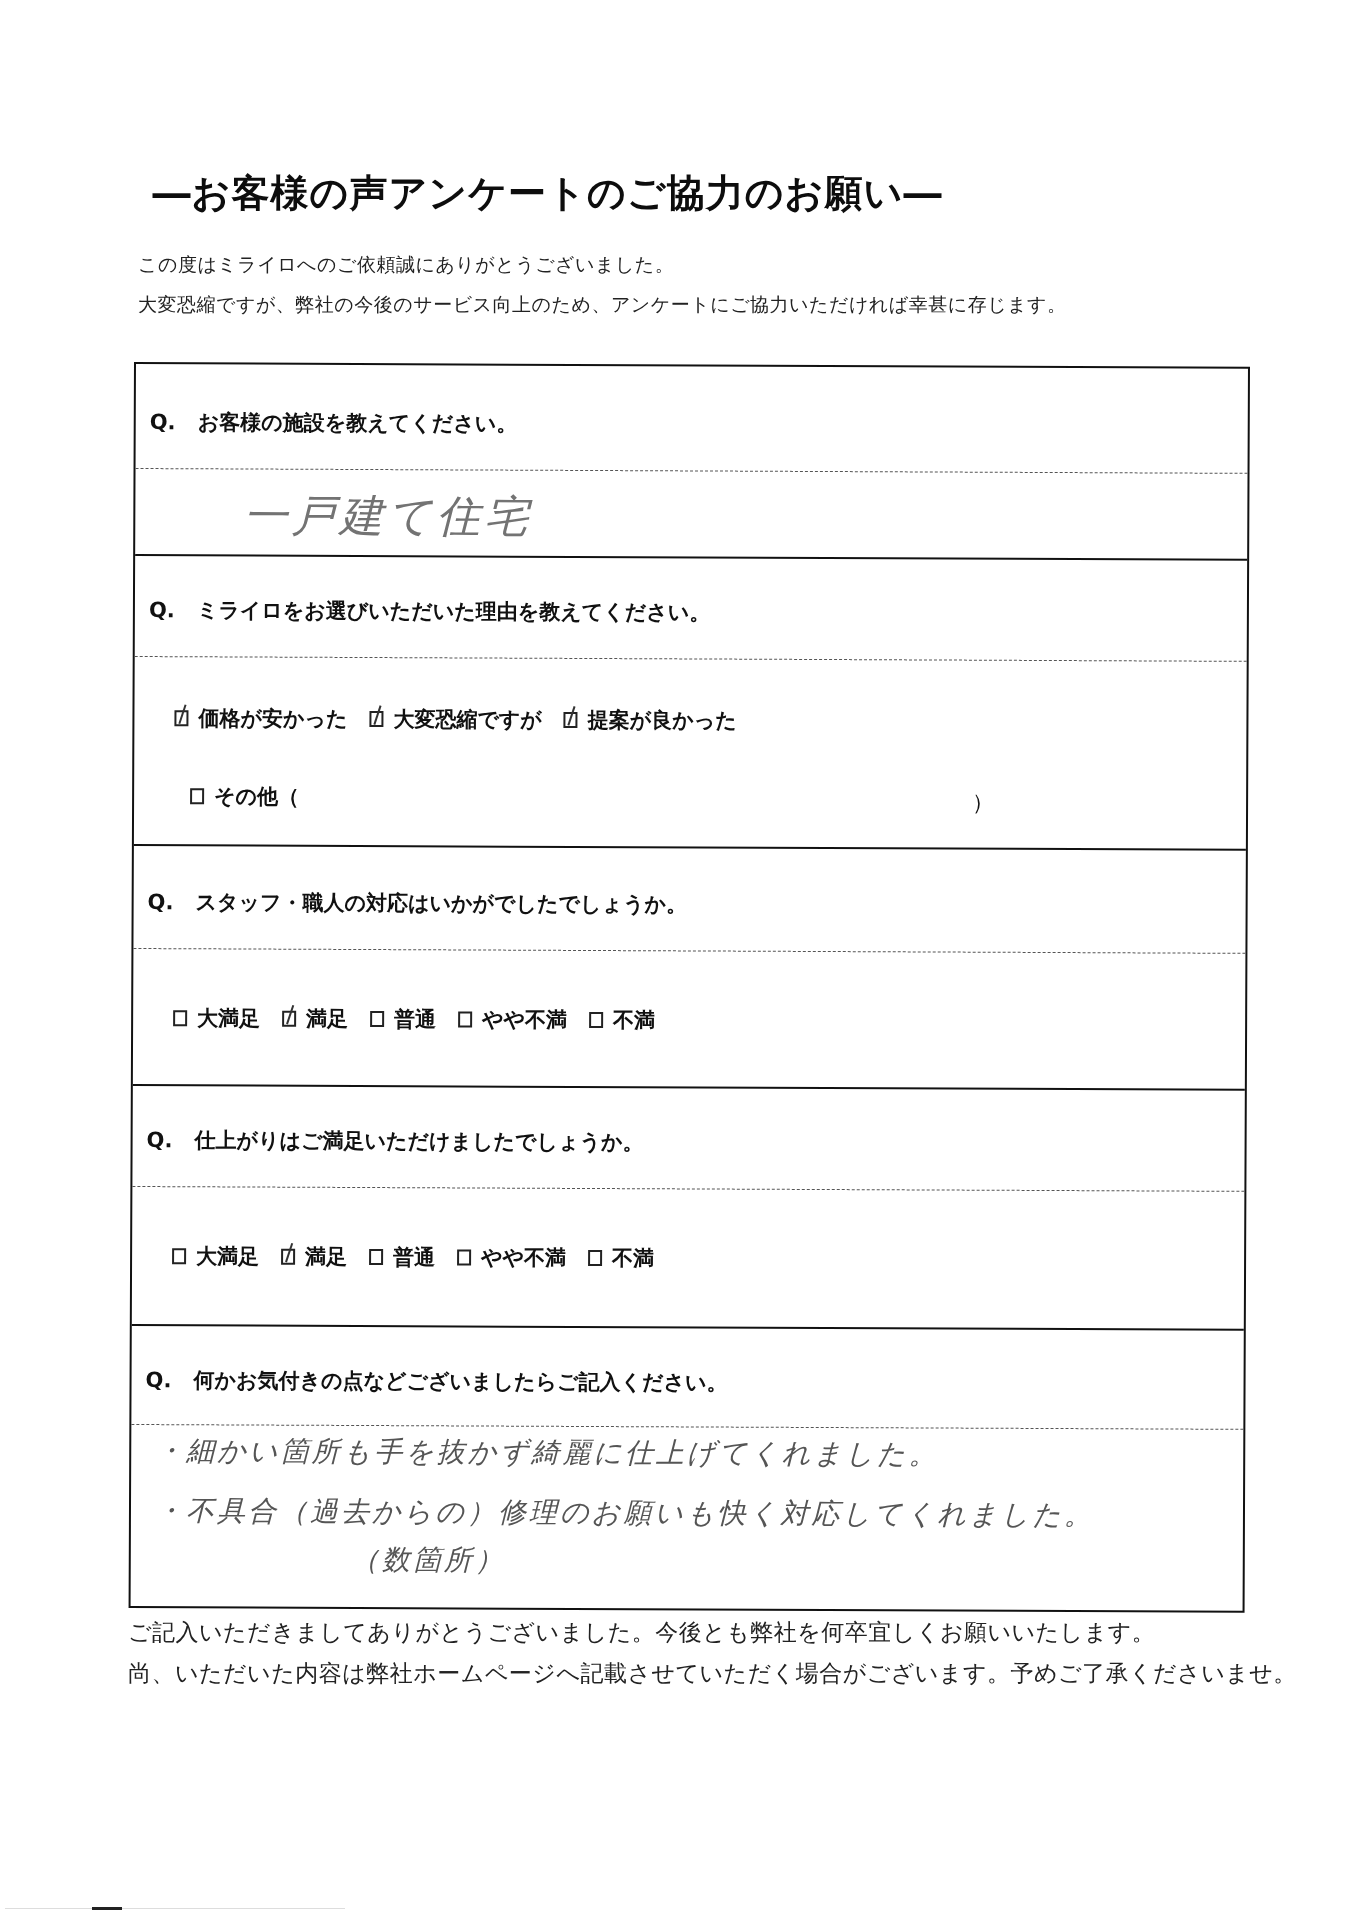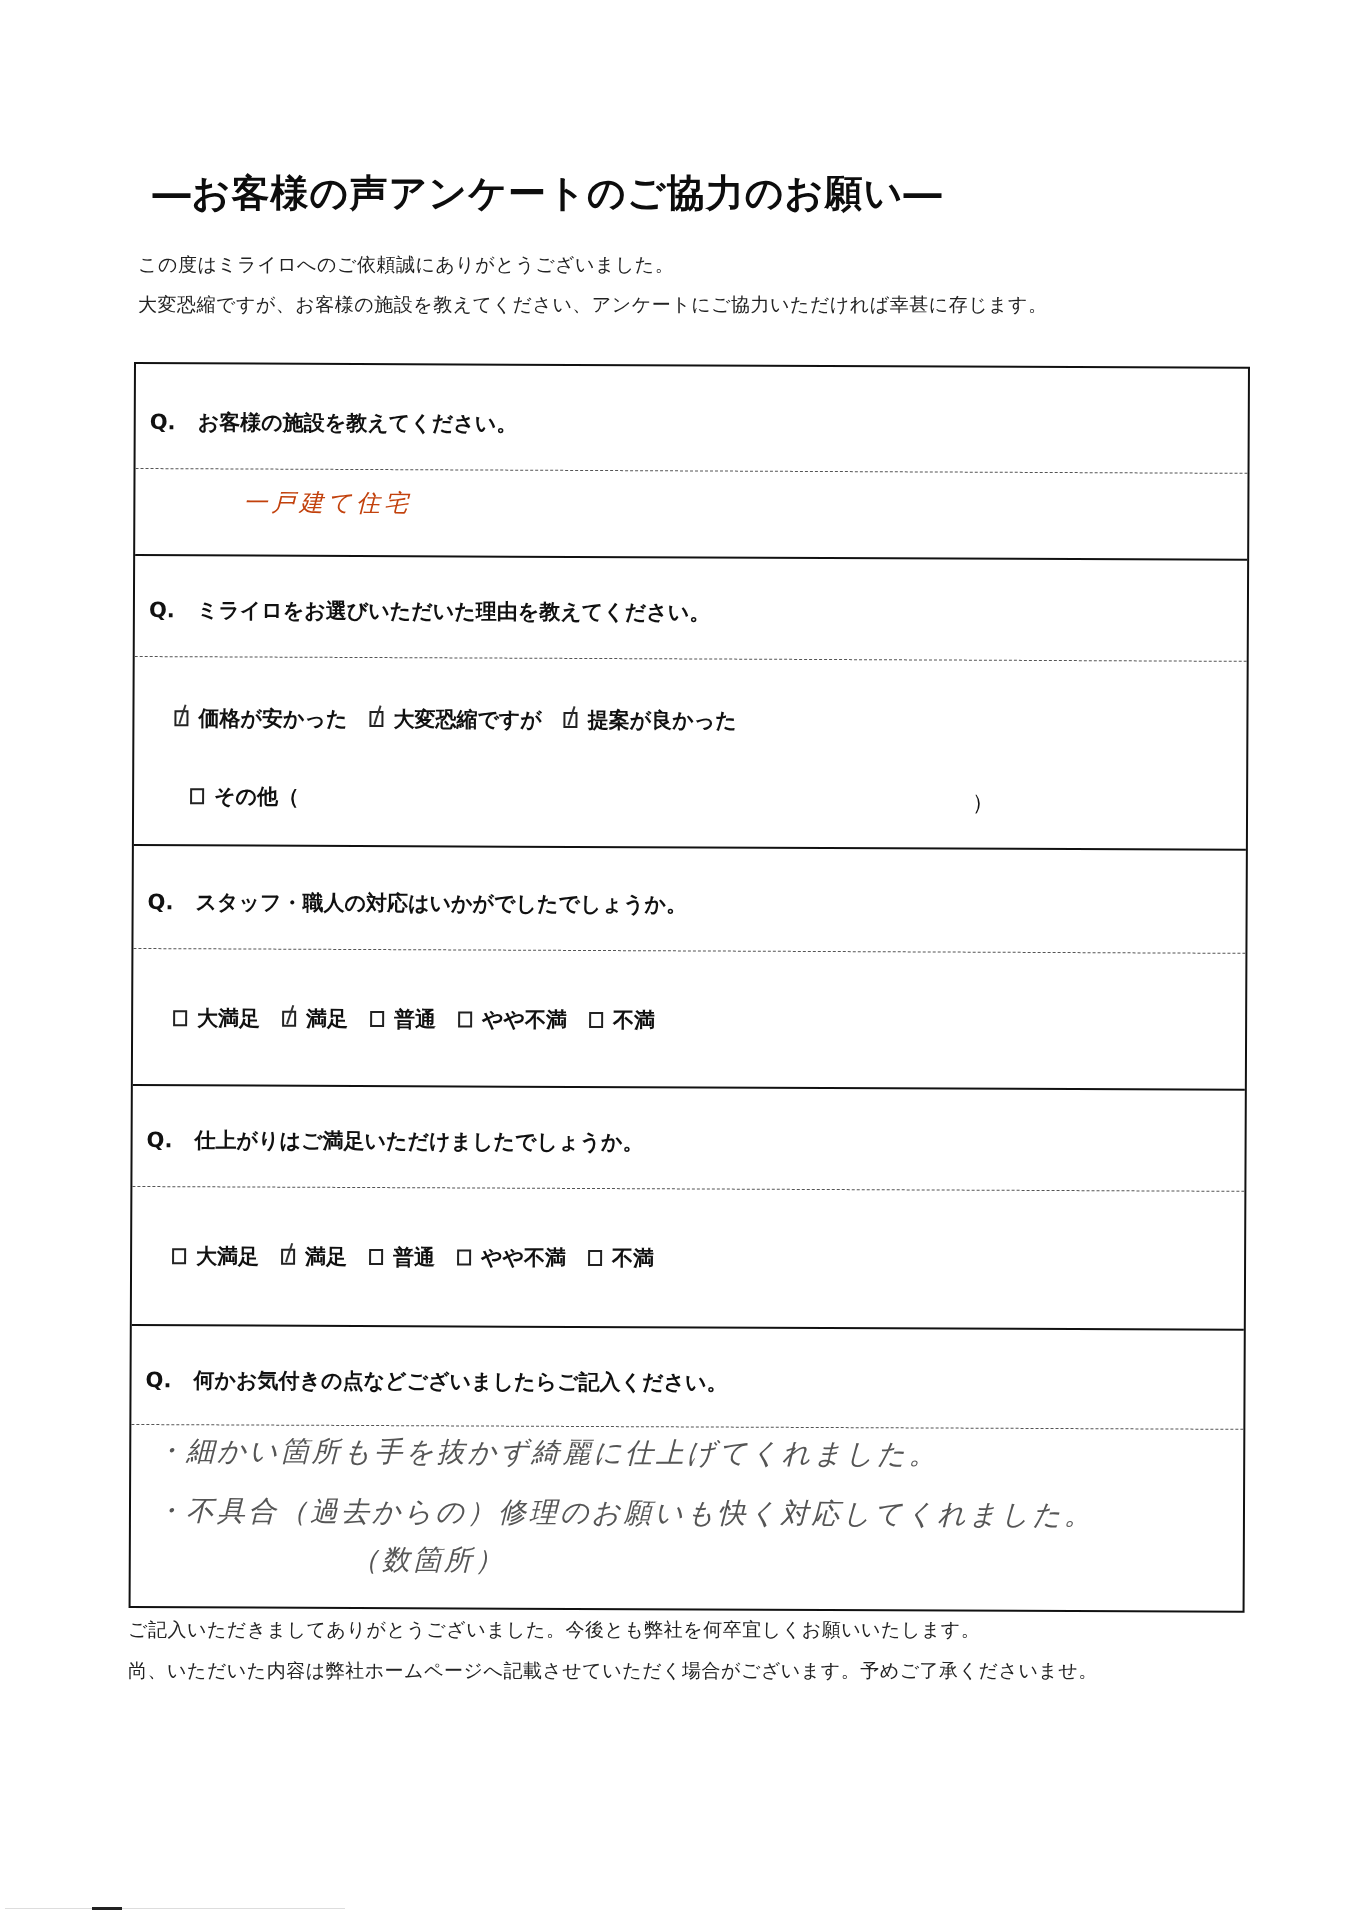--- a/index.html
+++ b/index.html
@@ -26,47 +26,47 @@
   .q {
     position: absolute; left: 14px; font-size: 21px; font-weight: bold; color: #111;
     display: flex; align-items: center;
   }
   .q .qmark { width: 48px; font-weight: bold; }
   .dash {
     position: absolute; left: 0; right: 0; height: 0;
     border-top: 1.5px dashed #555;
   }
   .hand {
-    position: absolute; font-family: "DejaVu Serif", serif; color: #c2410c;
-    font-size: 24px; letter-spacing: 4px; font-style: italic; font-weight: 300;
+    position: absolute; font-family: "DejaVu Serif", serif; color: #737373;
+    font-size: 44px; letter-spacing: 4px; font-style: italic; font-weight: 300;
   }
   .opts { position: absolute; left: 40px; display: flex; align-items: center; font-size: 21px; font-weight: bold; }
   .opt { display: flex; align-items: center; margin-right: 22px; }
   .box {
     width: 14px; height: 16px; border: 2px solid #222; box-sizing: border-box;
     margin-right: 10px; position: relative; display: inline-block;
   }
   .box.checked::after {
     content: ""; position: absolute; left: 5px; top: -8px; width: 2px; height: 20px;
     background: #333; transform: rotate(18deg);
   }
   .other-close { position: absolute; font-size: 22px; }
   .note-line { position: absolute; font-family: "DejaVu Serif", serif; color: #555; font-size: 28px; letter-spacing: 3px; font-style: italic; }
-  .footer { position: absolute; left: 128px; font-size: 19px; color: #222; letter-spacing: 0.5px; }
+  .footer { position: absolute; left: 128px; font-size: 23px; color: #222; letter-spacing: 0.5px; }
   .footer.f1 { top: 1617px; }
   .footer.f2 { top: 1658px; }
   .scan-line { position: absolute; left: 5px; top: 1908px; width: 340px; height: 1px; background: #ddd; }
   .scan-mark { position: absolute; left: 92px; top: 1907px; width: 30px; height: 3px; background: #222; }
 </style>
 </head>
 <body>
 
 <div class="title">―お客様の声アンケートのご協力のお願い―</div>
 <div class="intro l1">この度はミライロへのご依頼誠にありがとうございました。</div>
-<div class="intro l2">大変恐縮ですが、お客様の施設を教えてください、アンケートにご協力いただければ幸甚に存じます。</div>
+<div class="intro l2">大変恐縮ですが、弊社の今後のサービス向上のため、アンケートにご協力いただければ幸甚に存じます。</div>
 
 <div class="sheet">
 
   <div class="section" style="top:0; height:190px;">
     <div class="q" style="top:44px;">
       <span class="qmark">Q.</span>
       <span>お客様の施設を教えてください。</span>
     </div>
     <div class="dash" style="top:104px;"></div>
     <div class="hand" style="left:108px; top:122px;">一戸建て住宅</div>

